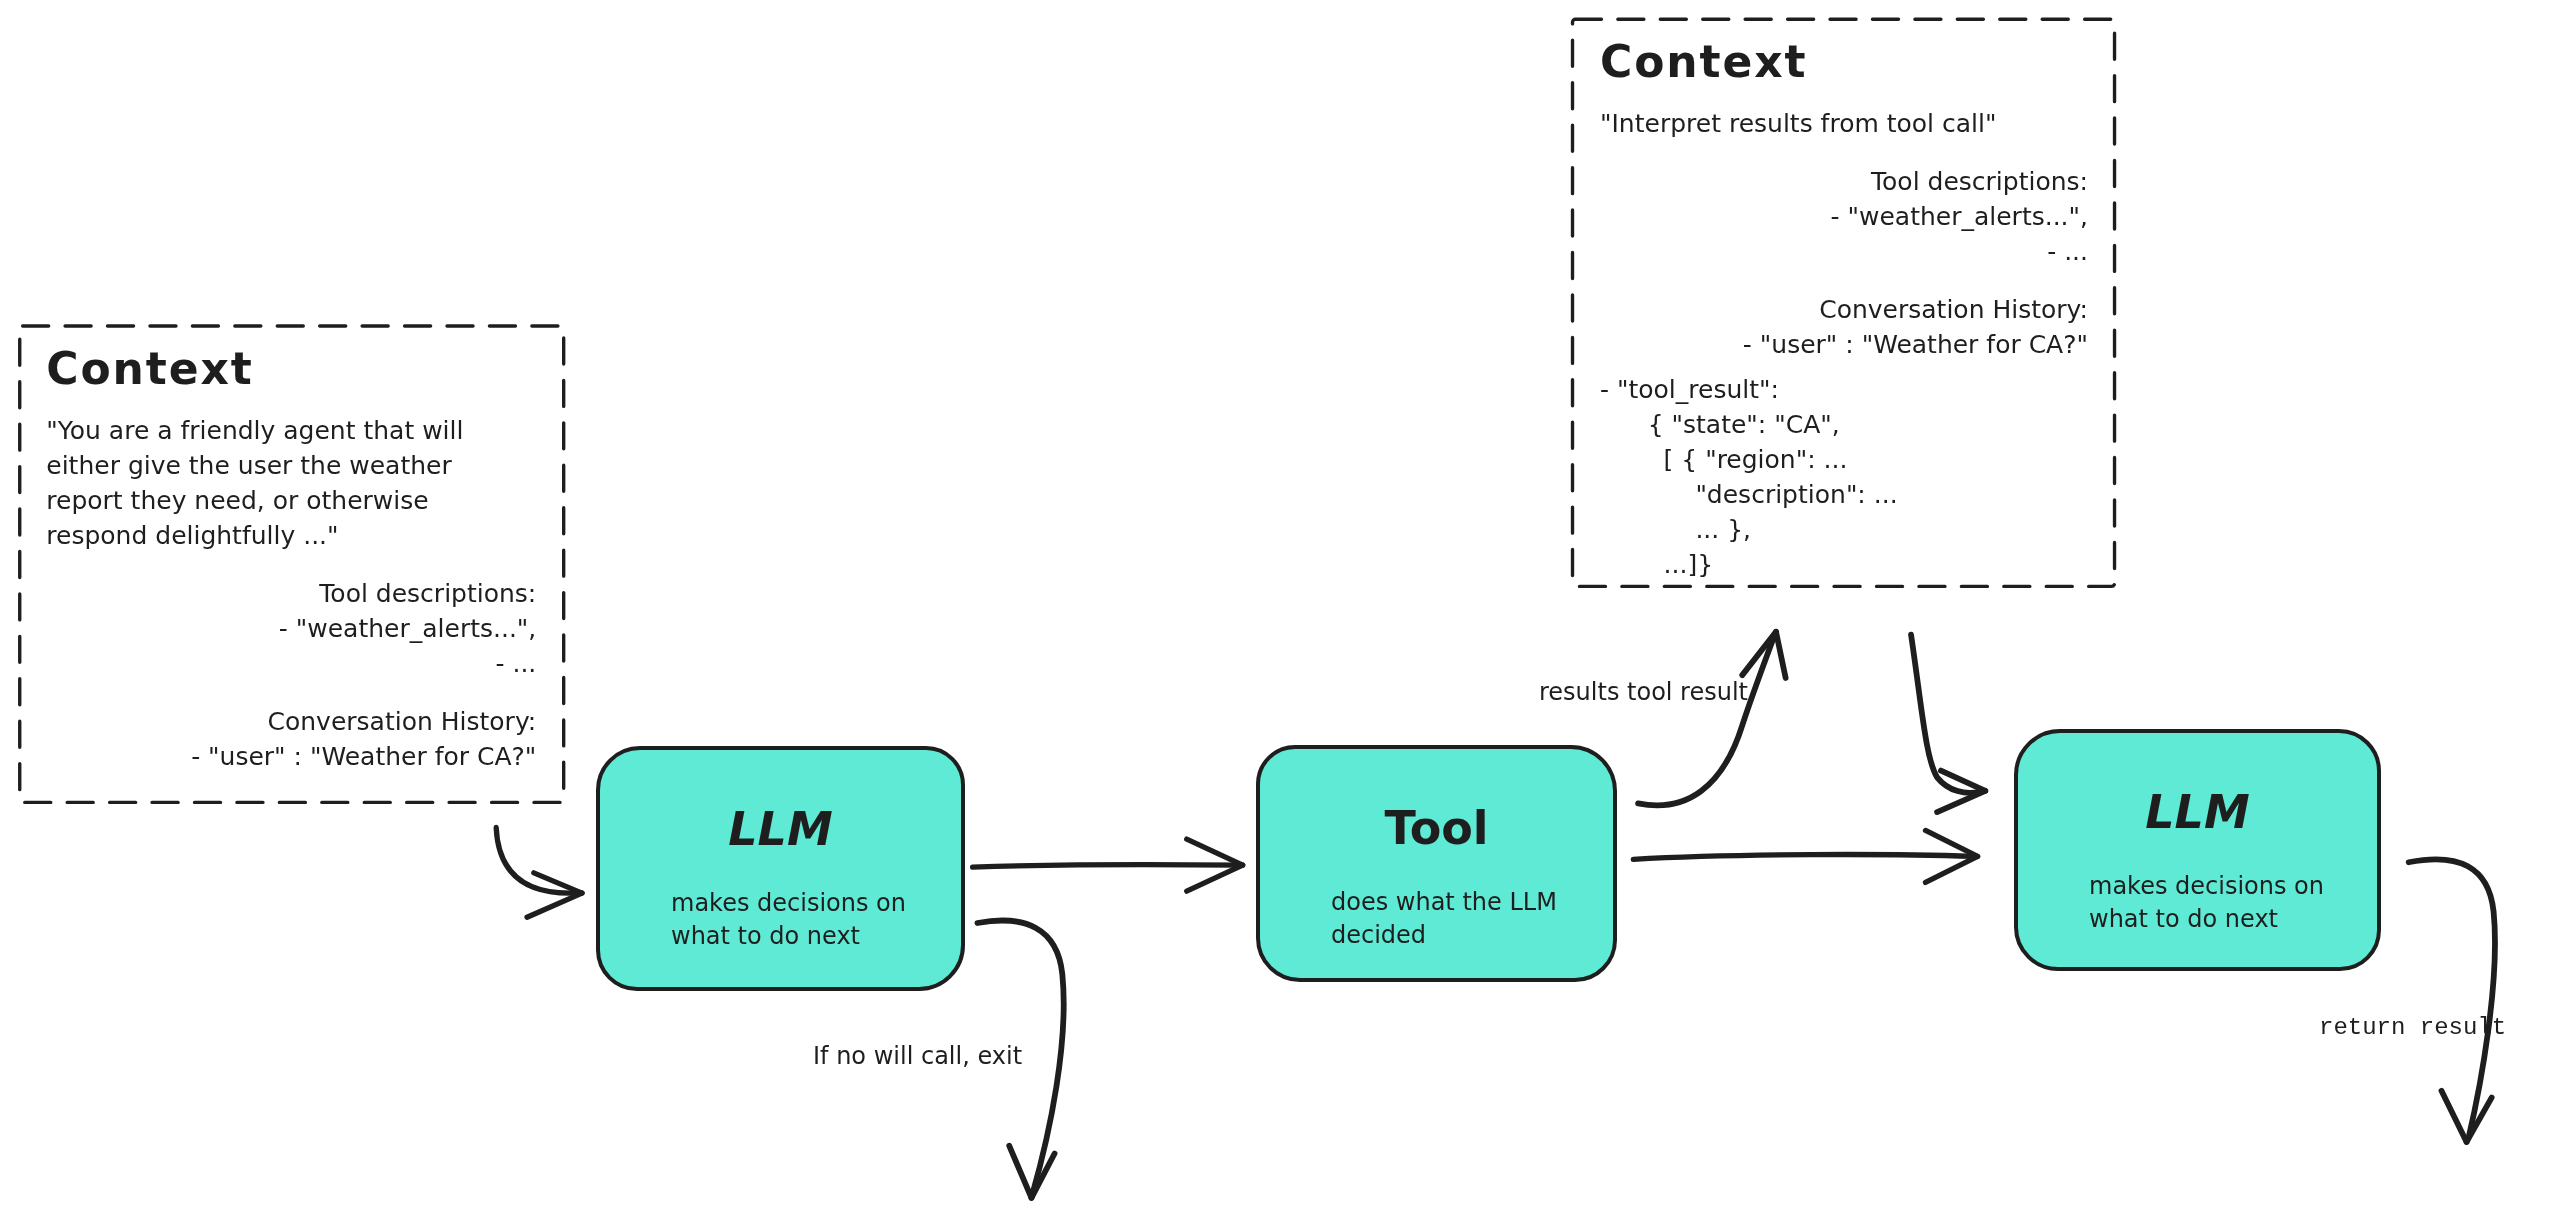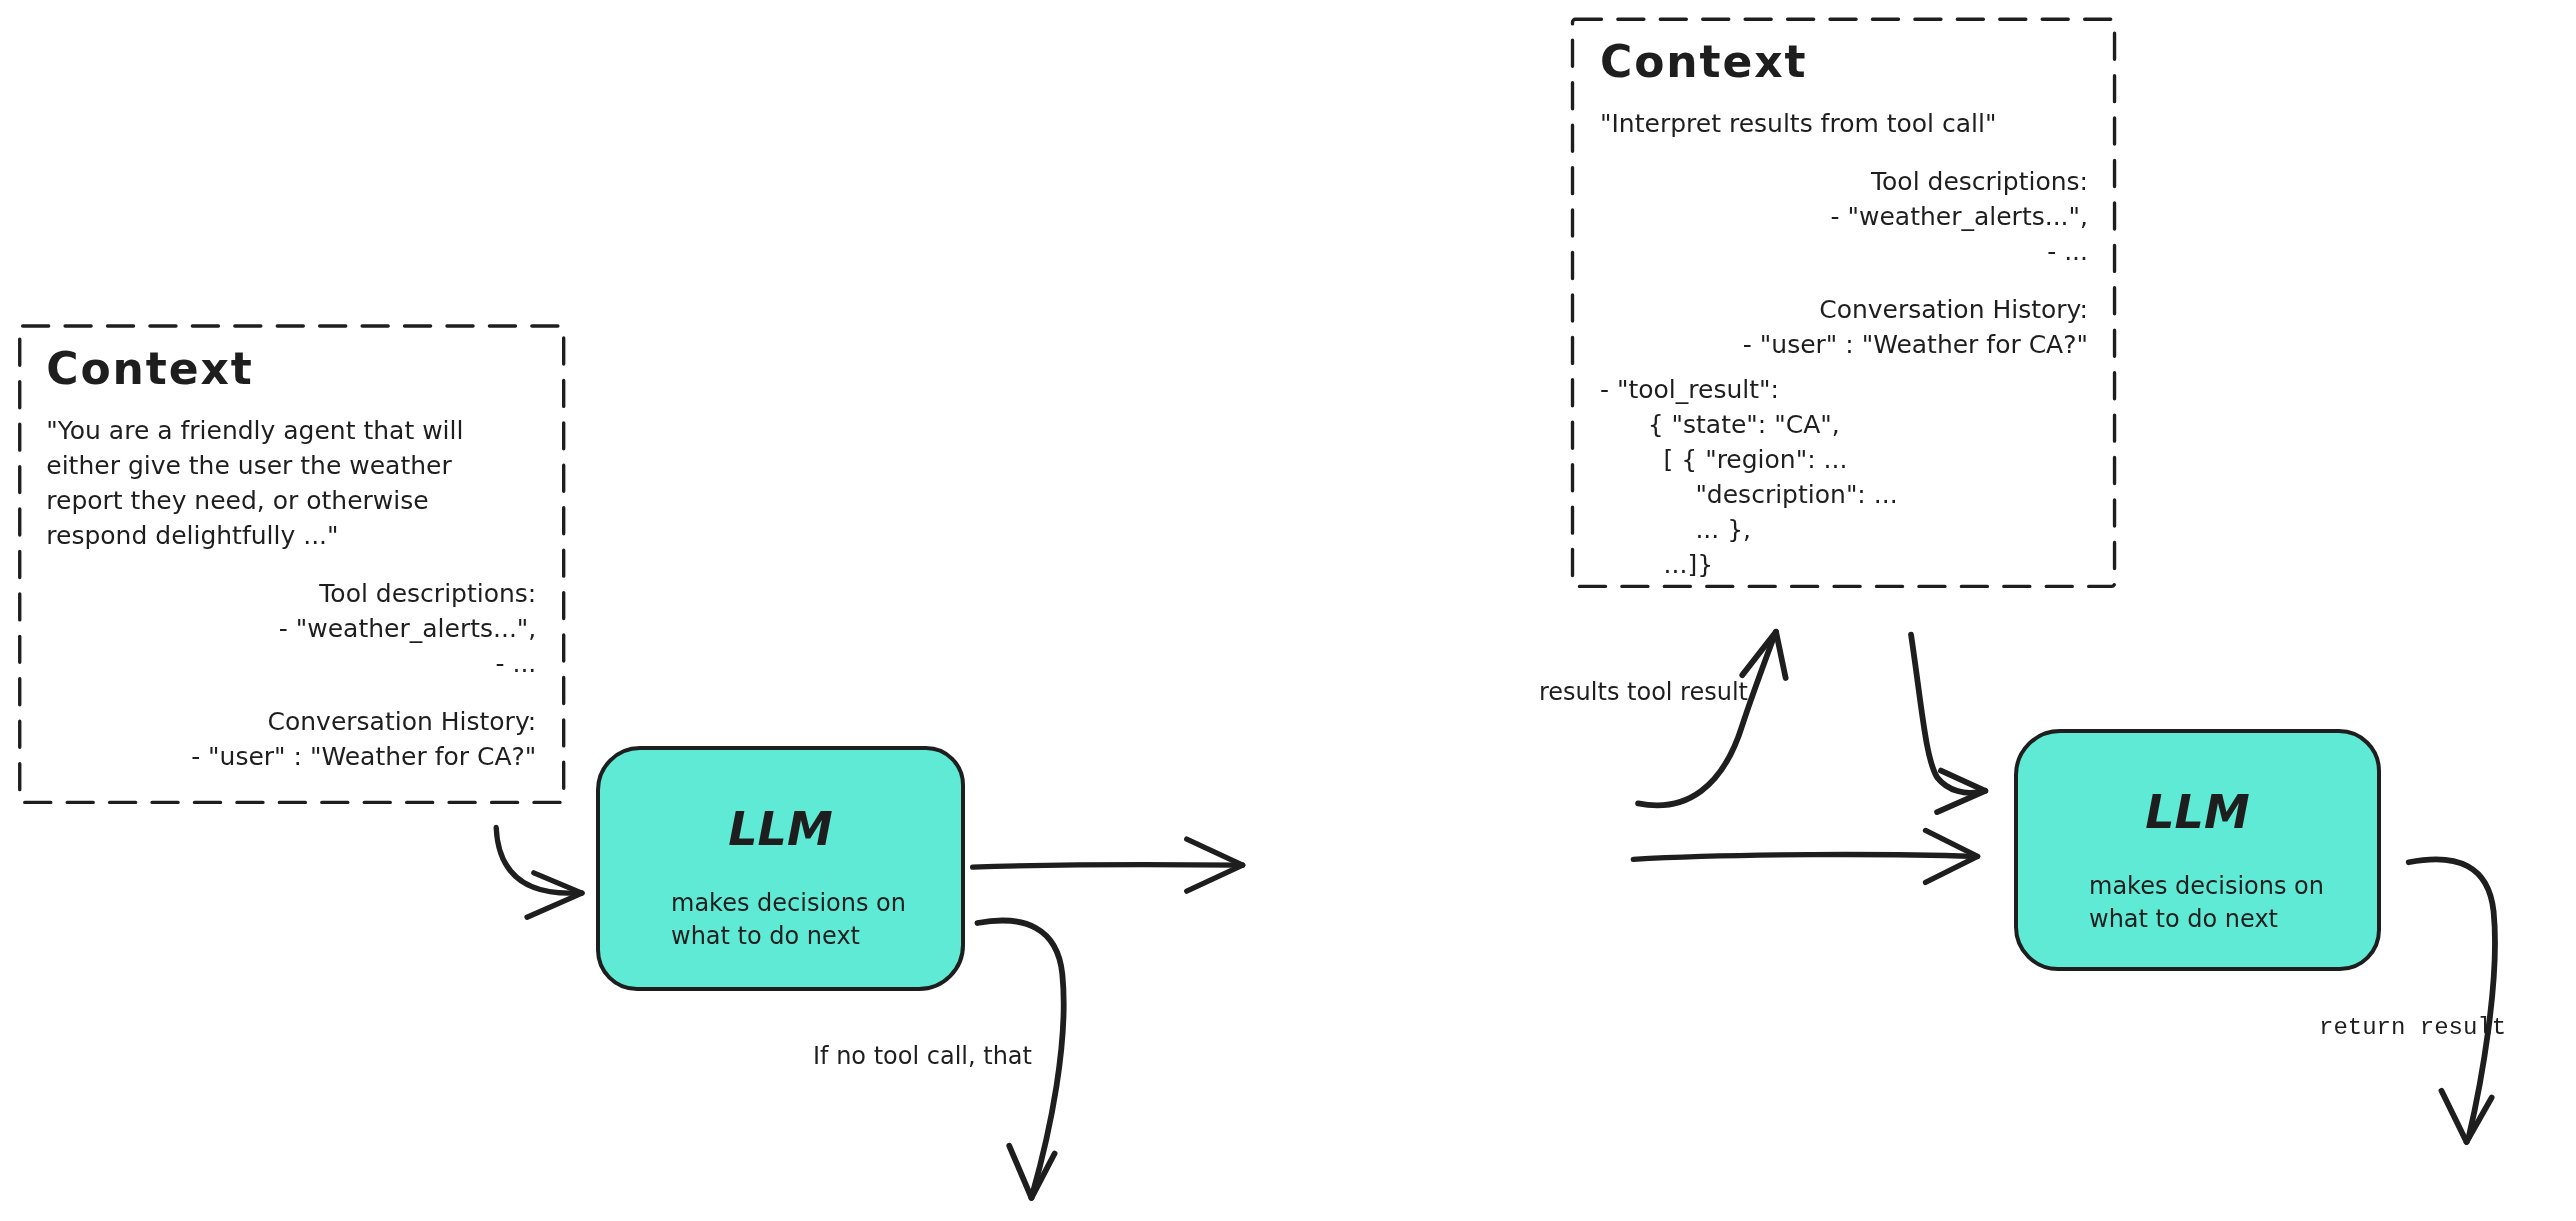--- a/index.html
+++ b/index.html
@@ -146,25 +146,30 @@
             ... },
         ...]}</div>
   </div>
 
   <div class="node" style="left:596px; top:746px; width:369px; height:245px;">
     <div class="node-title italic">LLM</div>
     <div class="node-sub">makes decisions on
 what to do next</div>
   </div>
 
+  <div class="node" style="left:1256px; top:745px; width:361px; height:237px; border-radius:39px 46px 42px 44px;">
+    <div class="node-title">Tool</div>
+    <div class="node-sub">does what the LLM
+decided</div>
+  </div>
 
   <div class="node" style="left:2014px; top:729px; width:367px; height:242px; border-radius:46px 42px 41px 44px;">
     <div class="node-title italic">LLM</div>
     <div class="node-sub">makes decisions on
 what to do next</div>
   </div>
 
   <div class="edge-label" style="left:1539px; top:678px;">results tool result</div>
-  <div class="edge-label" style="left:813px; top:1042px;">If no tool call, that</div>
+  <div class="edge-label" style="left:813px; top:1042px;">If no will call, exit</div>
   <div class="edge-label" style="left:2319px; top:1013px;font-family:Liberation Mono, monospace;">return result</div>
 
 </div>
 
 
 </body></html>

